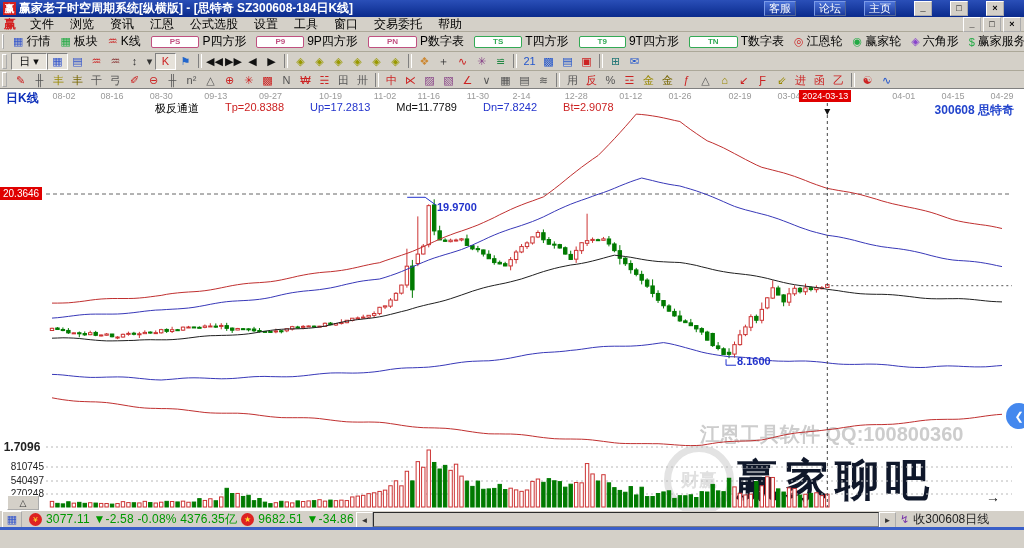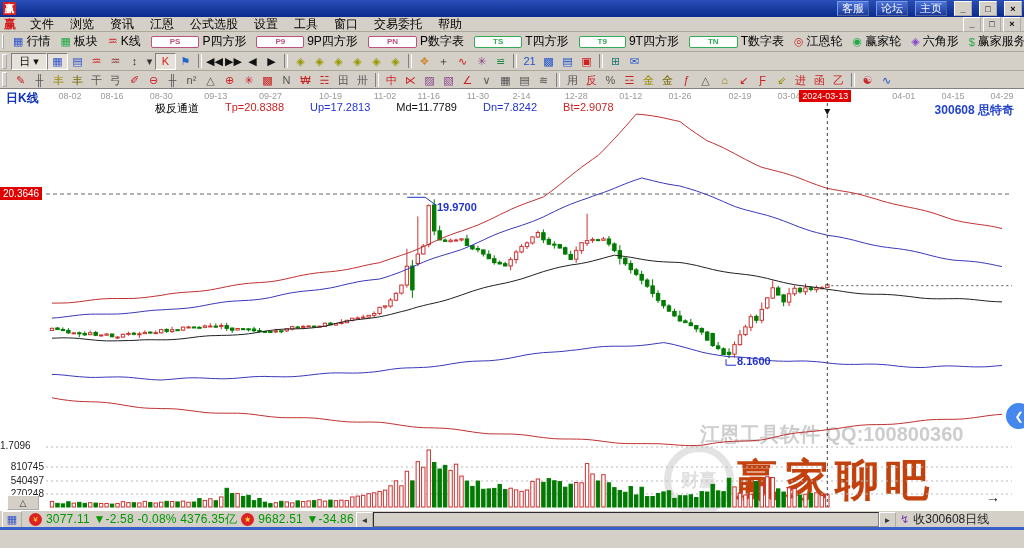--- a/index.html
+++ b/index.html
@@ -4,21 +4,21 @@
 <style>
   html,body{margin:0;padding:0;}
   #app{position:relative;width:1024px;height:548px;background:#d4d0c8;overflow:hidden;
        font-family:"Liberation Sans","DejaVu Sans",sans-serif;font-size:12px;color:#000;}
   
   #titlebar{position:absolute;left:0;top:0;width:1024px;height:17px;
     background:linear-gradient(180deg,#2a4fb8,#0a2a8c);display:flex;align-items:center;}
   #app-icon{width:13px;height:13px;background:#d42020;color:#fff;font-size:10px;font-weight:bold;
     display:inline-flex;align-items:center;justify-content:center;margin:0 3px;}
   #title-text{color:#fff;font-weight:bold;font-size:12px;white-space:nowrap;}
-  #title-right{margin-left:auto;display:flex;align-items:center;gap:7px;padding-right:2px;}
+  #title-right{margin-left:auto;display:flex;align-items:center;gap:18px;padding-right:20px;font-family:Liberation Mono, monospace;}
   .tb-blue-btn{background:linear-gradient(180deg,#4a72d8,#1a3a9c);border:1px outset #7a9ae8;color:#fff;
     font-size:11px;padding:0 4px;height:13px;display:inline-flex;align-items:center;cursor:default;}
   .win-btn{width:16px;height:13px;background:#d4d0c8;border:1px outset #fff;font-size:9px;font-weight:bold;
     display:inline-flex;align-items:center;justify-content:center;color:#000;}
   
   #menubar{position:absolute;left:0;top:17px;width:1024px;height:14px;background:#d4d0c8;
     display:flex;align-items:center;border-bottom:1px solid #aca899;}
   #menu-logo{color:#d42020;font-weight:bold;margin:0 6px 0 4px;}
   .menu-item{padding:0 8px;white-space:nowrap;}
   #menu-right{margin-left:auto;display:flex;gap:2px;padding-right:3px;}
@@ -44,24 +44,24 @@
   .tick{position:absolute;top:2px;transform:translateX(-50%);font-size:9px;color:#999;z-index:3;white-space:nowrap;}
   #date-tag{position:absolute;top:1px;height:10px;background:#e00000;color:#fff;font-size:9px;
     padding:1px 3px;z-index:4;white-space:nowrap;}
   #kline-period-label{position:absolute;left:6px;top:1px;color:#1133bb;font-weight:bold;font-size:12px;z-index:3;}
   #indicator-row{position:absolute;left:155px;top:12px;display:flex;gap:26px;font-size:11px;z-index:3;white-space:nowrap;}
   #code-label{position:absolute;right:10px;top:13px;color:#2244cc;font-size:12px;font-weight:bold;z-index:3;}
   #price-tag{position:absolute;left:0;top:98px;background:#e00000;color:#fff;font-size:10px;
     padding:0 3px;line-height:13px;z-index:4;}
   #high-ann{position:absolute;left:437px;top:112px;color:#2233cc;font-weight:bold;font-size:11px;z-index:3;}
   #low-ann{position:absolute;left:737px;top:266px;color:#2233cc;font-weight:bold;font-size:11px;z-index:3;}
-  #pricegrid-label{position:absolute;left:0;width:44px;top:351px;text-align:left;font-size:10px;color:#222;z-index:3;}
+  #pricegrid-label{position:absolute;left:0;width:44px;top:351px;text-align:center;font-size:12px;color:#222;z-index:3;font-weight:bold;}
   .vol-label{position:absolute;left:0;width:44px;text-align:right;font-size:10px;color:#222;z-index:3;}
   #wm1{position:absolute;left:700px;top:332px;font-size:20px;font-weight:bold;color:#cdcdcd;z-index:1;white-space:nowrap;}
-  #wm2{position:absolute;left:735px;top:362px;font-size:44px;font-weight:bold;color:#c2410c;
+  #wm2{position:absolute;left:735px;top:362px;font-size:44px;font-weight:bold;color:#0f172a;
     letter-spacing:6px;z-index:1;white-space:nowrap;}
   #wm-logo{position:absolute;left:664px;top:356px;width:56px;height:56px;border:7px solid #e3e3e3;
     border-radius:50%;z-index:1;display:flex;align-items:center;justify-content:center;
     font-size:18px;font-weight:bold;color:#e0e0e0;}
   #panel-collapse{position:absolute;left:1006px;top:314px;width:26px;height:26px;border-radius:50%;
     background:#4488ee;color:#fff;font-size:11px;display:flex;align-items:center;justify-content:center;z-index:5;}
   #next-arrow{position:absolute;left:986px;top:400px;font-size:14px;font-weight:bold;color:#111;z-index:5;}
   #expand-btn{position:absolute;left:7px;top:406px;width:30px;height:13px;background:#d4d0c8;
     border:1px outset #fff;font-size:9px;display:flex;align-items:center;justify-content:center;z-index:5;color:#333;}
   
@@ -84,20 +84,21 @@
   #quotebar{position:absolute;left:0;top:530px;width:1024px;height:18px;background:#d4d0c8;
     display:flex;align-items:center;padding-left:55px;box-sizing:border-box;font-size:13px;white-space:nowrap;overflow:hidden;}
 </style>
 </head>
 <body>
 
 <div id="app">
 
   <div id="titlebar">
     <span id="app-icon">赢</span>
+    <span id="title-text">赢家老子时空周期系统[纵横版] - [思特奇  SZ300608-184日K线]</span>
     <span id="title-right">
       <span class="tb-blue-btn">客服</span>
       <span class="tb-blue-btn">论坛</span>
       <span class="tb-blue-btn">主页</span>
       <span class="win-btn">_</span>
       <span class="win-btn">□</span>
       <span class="win-btn">×</span>
     </span>
   </div>
 
@@ -854,21 +855,21 @@
         <path d="M52.0 249.2 L57.5 249.0 L62.9 248.8 L68.4 248.9 L73.8 249.1 L79.3 249.5 L84.8 250.1 L90.2 250.7 L95.7 251.2 L101.1 251.6 L106.6 251.9 L112.1 251.9 L117.5 251.8 L123.0 251.7 L128.4 251.5 L133.9 251.4 L139.4 251.0 L144.8 250.8 L150.3 250.7 L155.7 250.8 L161.2 250.8 L166.7 250.8 L172.1 250.6 L177.6 250.2 L183.0 249.7 L188.5 249.0 L194.0 248.3 L199.4 247.6 L204.9 247.1 L210.3 246.7 L215.8 246.6 L221.3 246.4 L226.7 246.3 L232.2 246.1 L237.6 245.8 L243.1 245.4 L248.6 244.8 L254.0 244.0 L259.5 243.1 L264.9 242.2 L270.4 241.4 L275.9 240.7 L281.3 240.3 L286.8 240.0 L292.2 239.9 L297.7 239.8 L303.2 239.6 L308.6 239.2 L314.1 238.7 L319.5 238.0 L325.0 237.1 L330.5 235.8 L335.9 234.4 L341.4 233.2 L346.8 232.2 L352.3 231.3 L357.8 230.6 L363.2 230.0 L368.7 229.4 L374.1 228.7 L379.6 227.8 L385.1 226.7 L390.5 225.4 L396.0 224.0 L401.4 222.6 L406.9 221.3 L412.4 219.6 L417.8 218.0 L423.3 216.6 L428.7 215.3 L434.2 214.1 L439.7 212.8 L445.1 211.4 L450.6 209.7 L456.0 207.9 L461.5 206.0 L467.0 204.1 L472.4 202.2 L477.9 200.5 L483.3 198.9 L488.8 197.5 L494.3 196.3 L499.7 195.2 L505.2 194.1 L510.6 192.8 L516.1 191.4 L521.6 189.9 L527.0 188.1 L532.5 186.3 L537.9 184.4 L543.4 182.6 L548.9 181.0 L554.3 179.5 L559.8 178.2 L565.2 177.1 L570.7 176.0 L576.2 175.3 L581.6 174.4 L587.1 173.3 L592.5 172.0 L598.0 170.6 L603.5 169.1 L608.9 167.6 L614.4 166.2 L619.8 166.8 L625.3 167.5 L630.8 168.3 L636.2 169.3 L641.7 170.3 L647.1 171.2 L652.6 171.9 L658.1 172.5 L663.5 172.8 L669.0 173.1 L674.4 173.3 L679.9 173.5 L685.4 174.3 L690.8 175.3 L696.3 176.4 L701.7 177.8 L707.2 179.1 L712.7 180.5 L718.1 181.7 L723.6 182.7 L729.0 183.6 L734.5 184.3 L740.0 184.9 L745.4 185.5 L750.9 186.2 L756.3 187.1 L761.8 188.2 L767.3 189.4 L772.7 190.8 L778.2 192.2 L783.6 193.5 L789.1 194.7 L794.6 195.7 L800.0 196.5 L805.5 197.2 L810.9 197.8 L816.4 198.5 L821.9 199.3 L827.3 200.3 L832.8 201.0 L838.2 201.7 L843.7 202.6 L849.2 203.4 L854.6 204.1 L860.1 204.7 L865.5 205.0 L871.0 205.2 L876.5 205.3 L881.9 205.3 L887.4 205.5 L892.8 205.8 L898.3 206.3 L903.8 206.9 L909.2 207.5 L914.7 208.2 L920.1 208.9 L925.6 209.4 L931.1 209.7 L936.5 209.8 L942.0 209.8 L947.4 209.7 L952.9 209.7 L958.4 209.6 L963.8 209.8 L969.3 210.2 L974.7 210.7 L980.2 211.3 L985.7 211.9 L991.1 212.4 L996.6 212.7 L1002.0 212.9 " fill="none" stroke="#202020" stroke-width="1"></path>
         <path d="M52.0 285.4 L57.5 285.6 L62.9 286.0 L68.4 286.6 L73.8 287.2 L79.3 287.7 L84.8 288.1 L90.2 288.4 L95.7 288.4 L101.1 288.3 L106.6 288.1 L112.1 288.0 L117.5 287.9 L123.0 288.0 L128.4 288.3 L133.9 288.8 L139.4 289.4 L144.8 289.9 L150.3 290.5 L155.7 290.8 L161.2 291.0 L166.7 290.6 L172.1 290.2 L177.6 289.7 L183.0 289.2 L188.5 288.9 L194.0 288.8 L199.4 288.9 L204.9 289.1 L210.3 289.4 L215.8 289.6 L221.3 289.8 L226.7 289.7 L232.2 289.5 L237.6 289.1 L243.1 288.6 L248.6 288.1 L254.0 287.7 L259.5 287.5 L264.9 287.4 L270.4 287.6 L275.9 287.7 L281.3 287.8 L286.8 287.8 L292.2 287.7 L297.7 287.3 L303.2 286.8 L308.6 286.2 L314.1 285.5 L319.5 284.9 L325.0 284.4 L330.5 284.0 L335.9 283.9 L341.4 283.9 L346.8 284.0 L352.3 284.1 L357.8 284.0 L363.2 283.8 L368.7 283.4 L374.1 282.9 L379.6 282.2 L385.1 281.3 L390.5 280.4 L396.0 279.7 L401.4 279.2 L406.9 278.9 L412.4 278.8 L417.8 278.6 L423.3 278.4 L428.7 278.1 L434.2 277.5 L439.7 276.8 L445.1 276.0 L450.6 275.0 L456.0 274.1 L461.5 273.3 L467.0 272.7 L472.4 272.3 L477.9 272.1 L483.3 271.9 L488.8 271.8 L494.3 271.3 L499.7 270.7 L505.2 269.9 L510.6 269.0 L516.1 267.9 L521.6 266.8 L527.0 265.7 L532.5 264.9 L537.9 264.2 L543.4 263.6 L548.9 263.3 L554.3 263.0 L559.8 262.6 L565.2 262.1 L570.7 261.4 L576.2 260.9 L581.6 260.2 L587.1 259.4 L592.5 258.6 L598.0 258.0 L603.5 257.5 L608.9 257.3 L614.4 257.2 L619.8 257.2 L625.3 257.2 L630.8 257.1 L636.2 256.8 L641.7 256.4 L647.1 255.8 L652.6 255.1 L658.1 254.3 L663.5 253.6 L669.0 254.5 L674.4 255.7 L679.9 257.1 L685.4 258.6 L690.8 260.1 L696.3 261.6 L701.7 263.1 L707.2 264.3 L712.7 265.3 L718.1 266.2 L723.6 267.0 L729.0 267.7 L734.5 267.8 L740.0 268.1 L745.4 268.5 L750.9 269.1 L756.3 269.8 L761.8 270.6 L767.3 271.3 L772.7 271.8 L778.2 272.1 L783.6 272.2 L789.1 272.3 L794.6 272.1 L800.0 272.0 L805.5 272.0 L810.9 272.3 L816.4 272.7 L821.9 273.2 L827.3 273.9 L832.8 274.5 L838.2 275.0 L843.7 275.3 L849.2 275.4 L854.6 275.4 L860.1 275.3 L865.5 275.1 L871.0 275.1 L876.5 275.2 L881.9 275.5 L887.4 275.9 L892.8 276.5 L898.3 277.2 L903.8 277.7 L909.2 278.2 L914.7 278.4 L920.1 278.5 L925.6 278.4 L931.1 277.9 L936.5 277.4 L942.0 277.1 L947.4 276.9 L952.9 277.0 L958.4 277.2 L963.8 277.5 L969.3 277.7 L974.7 277.9 L980.2 277.9 L985.7 277.8 L991.1 277.4 L996.6 276.9 L1002.0 276.5 " fill="none" stroke="#3838b8" stroke-width="1"></path>
         <path d="M52.0 308.8 L57.5 309.8 L62.9 310.7 L68.4 311.4 L73.8 312.0 L79.3 312.4 L84.8 312.6 L90.2 312.8 L95.7 312.9 L101.1 313.2 L106.6 313.6 L112.1 314.3 L117.5 315.1 L123.0 316.0 L128.4 316.9 L133.9 317.8 L139.4 318.5 L144.8 319.0 L150.3 319.3 L155.7 319.4 L161.2 319.6 L166.7 319.6 L172.1 319.8 L177.6 320.1 L183.0 320.7 L188.5 321.4 L194.0 322.1 L199.4 322.8 L204.9 323.5 L210.3 323.9 L215.8 324.1 L221.3 324.2 L226.7 324.2 L232.2 324.2 L237.6 324.2 L243.1 324.5 L248.6 324.9 L254.0 325.5 L259.5 326.3 L264.9 327.0 L270.4 327.7 L275.9 328.2 L281.3 328.6 L286.8 328.7 L292.2 328.7 L297.7 328.7 L303.2 328.7 L308.6 328.8 L314.1 329.1 L319.5 329.6 L325.0 330.3 L330.5 331.0 L335.9 331.7 L341.4 332.3 L346.8 332.8 L352.3 333.0 L357.8 333.1 L363.2 333.1 L368.7 333.0 L374.1 333.1 L379.6 333.3 L385.1 333.8 L390.5 334.6 L396.0 335.4 L401.4 336.3 L406.9 337.1 L412.4 337.8 L417.8 338.3 L423.3 338.7 L428.7 338.8 L434.2 338.9 L439.7 339.1 L445.1 339.3 L450.6 339.8 L456.0 340.4 L461.5 341.2 L467.0 342.1 L472.4 342.9 L477.9 343.7 L483.3 344.3 L488.8 344.8 L494.3 344.9 L499.7 344.9 L505.2 345.0 L510.6 345.0 L516.1 345.3 L521.6 345.7 L527.0 346.3 L532.5 347.1 L537.9 347.9 L543.4 348.6 L548.9 349.2 L554.3 349.7 L559.8 349.9 L565.2 350.0 L570.7 350.0 L576.2 350.1 L581.6 350.2 L587.1 350.5 L592.5 351.0 L598.0 351.7 L603.5 352.4 L608.9 353.1 L614.4 353.8 L619.8 354.3 L625.3 354.5 L630.8 354.6 L636.2 354.6 L641.7 354.6 L647.1 354.6 L652.6 354.7 L658.1 354.7 L663.5 355.0 L669.0 355.4 L674.4 355.8 L679.9 356.2 L685.4 356.5 L690.8 356.6 L696.3 356.5 L701.7 356.2 L707.2 355.3 L712.7 354.4 L718.1 353.6 L723.6 353.0 L729.0 352.5 L734.5 352.3 L740.0 352.1 L745.4 352.0 L750.9 351.8 L756.3 351.4 L761.8 350.9 L767.3 349.8 L772.7 348.6 L778.2 347.3 L783.6 346.1 L789.1 345.1 L794.6 344.2 L800.0 343.5 L805.5 343.0 L810.9 342.5 L816.4 342.0 L821.9 341.4 L827.3 340.7 L832.8 340.1 L838.2 339.4 L843.7 338.5 L849.2 337.7 L854.6 336.9 L860.1 336.3 L865.5 335.9 L871.0 335.7 L876.5 335.6 L881.9 335.6 L887.4 335.4 L892.8 335.2 L898.3 334.7 L903.8 334.1 L909.2 333.4 L914.7 332.6 L920.1 331.8 L925.6 331.2 L931.1 330.7 L936.5 330.5 L942.0 330.4 L947.4 330.3 L952.9 330.3 L958.4 330.2 L963.8 329.8 L969.3 329.3 L974.7 328.6 L980.2 327.8 L985.7 327.0 L991.1 326.3 L996.6 325.7 L1002.0 325.3 " fill="none" stroke="#c03030" stroke-width="1"></path>
         <line x1="827.32" y1="14" x2="827.32" y2="418" stroke="#444444" stroke-dasharray="3,3"></line>
         <path d="M824.32 20 L830.32 20 L827.32 26 Z" fill="#111"></path>
         <path d="M407.2 108.3097376 L425.2 108.3097376 L436.2 116.3097376" fill="none" stroke="#2233cc"></path>
         <path d="M726.04 270.22509759999997 L726.04 276.22509759999997 L736.04 276.22509759999997" fill="none" stroke="#2233cc"></path>
       </svg>
 
     <div id="xticks">
-        <span class="tick" style="left: 70px;">08-02</span>
+        <span class="tick" style="left: 64px;">08-02</span>
         <span class="tick" style="left: 112.06px;">08-16</span>
         <span class="tick" style="left: 161.2px;">08-30</span>
         <span class="tick" style="left: 215.8px;">09-13</span>
         <span class="tick" style="left: 270.4px;">09-27</span>
         <span class="tick" style="left: 330.46px;">10-19</span>
         <span class="tick" style="left: 385.06px;">11-02</span>
         <span class="tick" style="left: 428.74px;">11-16</span>
         <span class="tick" style="left: 477.88px;">11-30</span>
         <span class="tick" style="left: 521.56px;">2-14</span>
         <span class="tick" style="left: 576.16px;">12-28</span>

